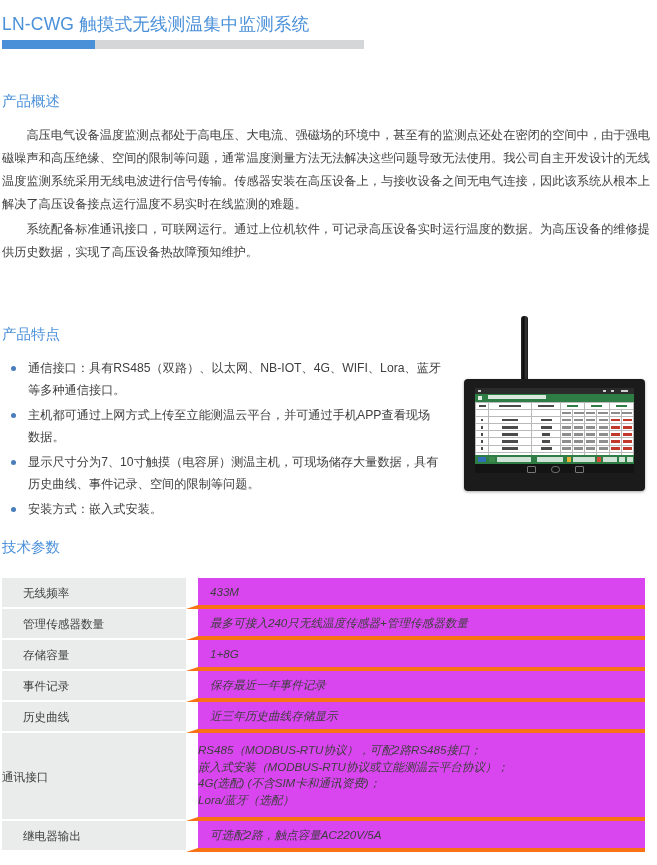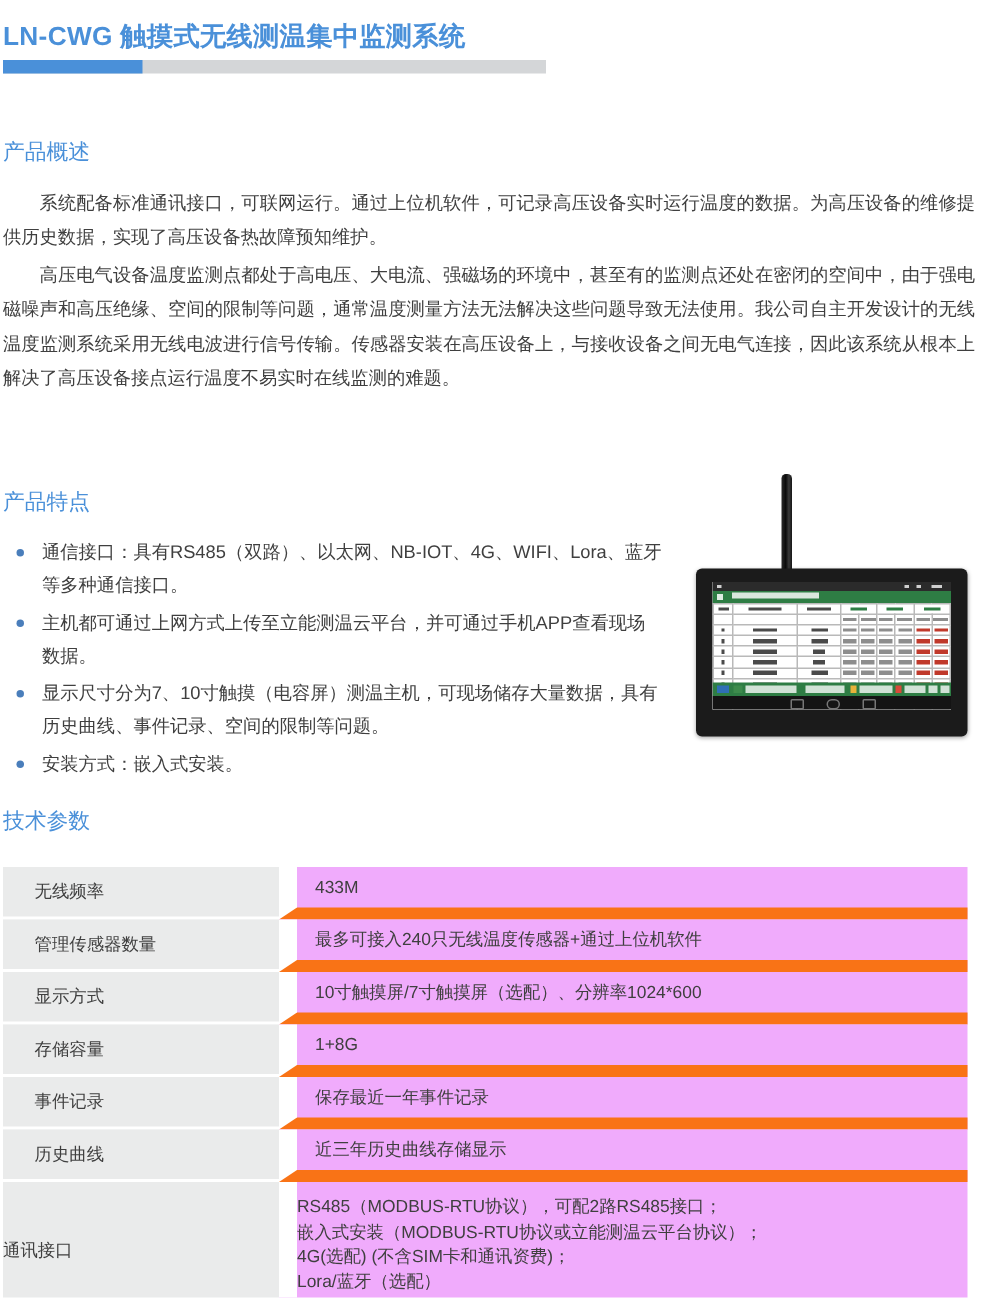--- a/index.html
+++ b/index.html
@@ -16,21 +16,21 @@
     overflow: hidden;
   }
 
   
   #page-title {
     position: absolute;
     left: 2px;
     top: 12px;
     font-size: 17.5px;
     color: #4a90d9;
-    font-weight: bold;
+    font-weight: normal;
     letter-spacing: 0.2px;
     white-space: nowrap;
   }
   #title-rule {
     position: absolute;
     left: 2px;
     top: 40px;
     width: 362px;
     height: 9px;
     background: #d4d6d8;
@@ -256,42 +256,43 @@
     color: #3f3f3f;
     padding: 5px 0;
     margin-left: 28px;
   }
   #spec-table td.label {
     background: #eaebeb;
     padding-left: 21px;
     border-bottom: 2px solid #ffffff;
   }
   #spec-table td.value {
-    background: #f0abfc;
+    background: #d946ef;
     padding-left: 12px;
-    border-bottom: 8px solid #f97316;
+    border-bottom: 4px solid #f97316;
     border-left: 12px solid #ffffff;
+    font-style: italic;
   }
   #spec-table tr.tall td { padding: 9px 0; }
   #spec-table td .line { display: block; line-height: 16.5px; }
 </style>
 </head>
 <body>
 
 <div id="page-title">LN-CWG 触摸式无线测温集中监测系统</div>
 
 <div id="title-rule">
   <div id="title-rule-accent"></div>
 </div>
 
 <div class="section-heading" id="heading-overview">产品概述</div>
 
 <div id="overview-body">
+  <p class="paragraph">高压电气设备温度监测点都处于高电压、大电流、强磁场的环境中，甚至有的监测点还处在密闭的空间中，由于强电磁噪声和高压绝缘、空间的限制等问题，通常温度测量方法无法解决这些问题导致无法使用。我公司自主开发设计的无线温度监测系统采用无线电波进行信号传输。传感器安装在高压设备上，与接收设备之间无电气连接，因此该系统从根本上解决了高压设备接点运行温度不易实时在线监测的难题。</p>
   <p class="paragraph">系统配备标准通讯接口，可联网运行。通过上位机软件，可记录高压设备实时运行温度的数据。为高压设备的维修提供历史数据，实现了高压设备热故障预知维护。</p>
-  <p class="paragraph">高压电气设备温度监测点都处于高电压、大电流、强磁场的环境中，甚至有的监测点还处在密闭的空间中，由于强电磁噪声和高压绝缘、空间的限制等问题，通常温度测量方法无法解决这些问题导致无法使用。我公司自主开发设计的无线温度监测系统采用无线电波进行信号传输。传感器安装在高压设备上，与接收设备之间无电气连接，因此该系统从根本上解决了高压设备接点运行温度不易实时在线监测的难题。</p>
 </div>
 
 <div class="section-heading" id="heading-features">产品特点</div>
 
 <ul id="features-list">
   <li>
     <span class="bullet"></span>
     <span>通信接口：具有RS485（双路）、以太网、NB-IOT、4G、WIFI、Lora、蓝牙等多种通信接口。</span>
   </li>
   <li>
@@ -636,25 +637,21 @@
     <col class="c-label">
     <col class="c-value">
   </colgroup>
   <tbody>
     <tr>
       <td class="label">无线频率</td>
       <td class="value">433M</td>
     </tr>
     <tr>
       <td class="label">管理传感器数量</td>
-      <td class="value">最多可接入240只无线温度传感器+通过上位机软件</td>
-    </tr>
-    <tr>
-      <td class="label">显示方式</td>
-      <td class="value">10寸触摸屏/7寸触摸屏（选配）、分辨率1024*600</td>
+      <td class="value">最多可接入240只无线温度传感器+管理传感器数量</td>
     </tr>
     <tr>
       <td class="label">存储容量</td>
       <td class="value">1+8G</td>
     </tr>
     <tr>
       <td class="label">事件记录</td>
       <td class="value">保存最近一年事件记录</td>
     </tr>
     <tr>

